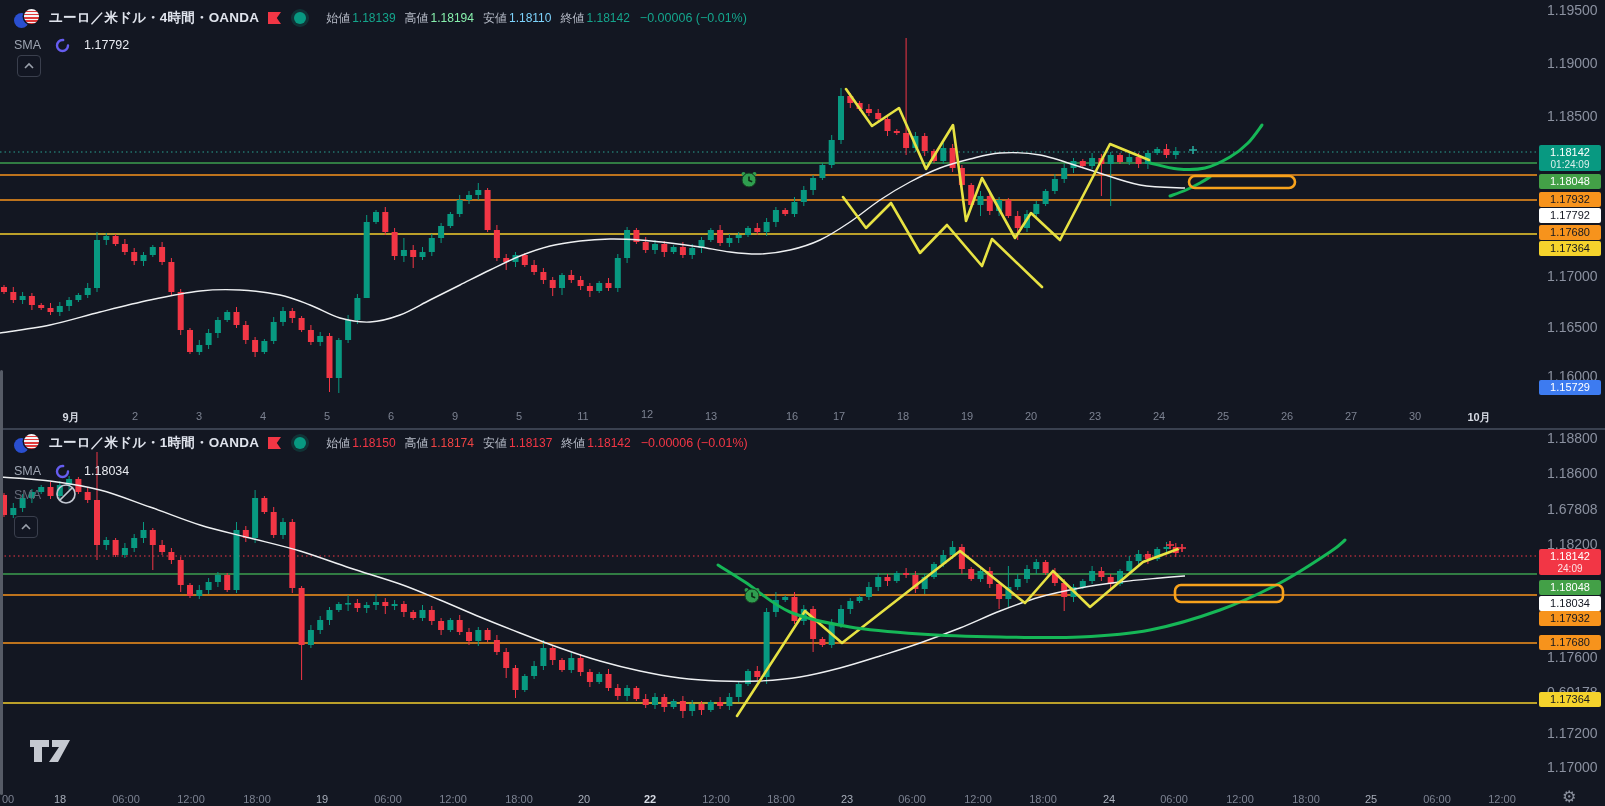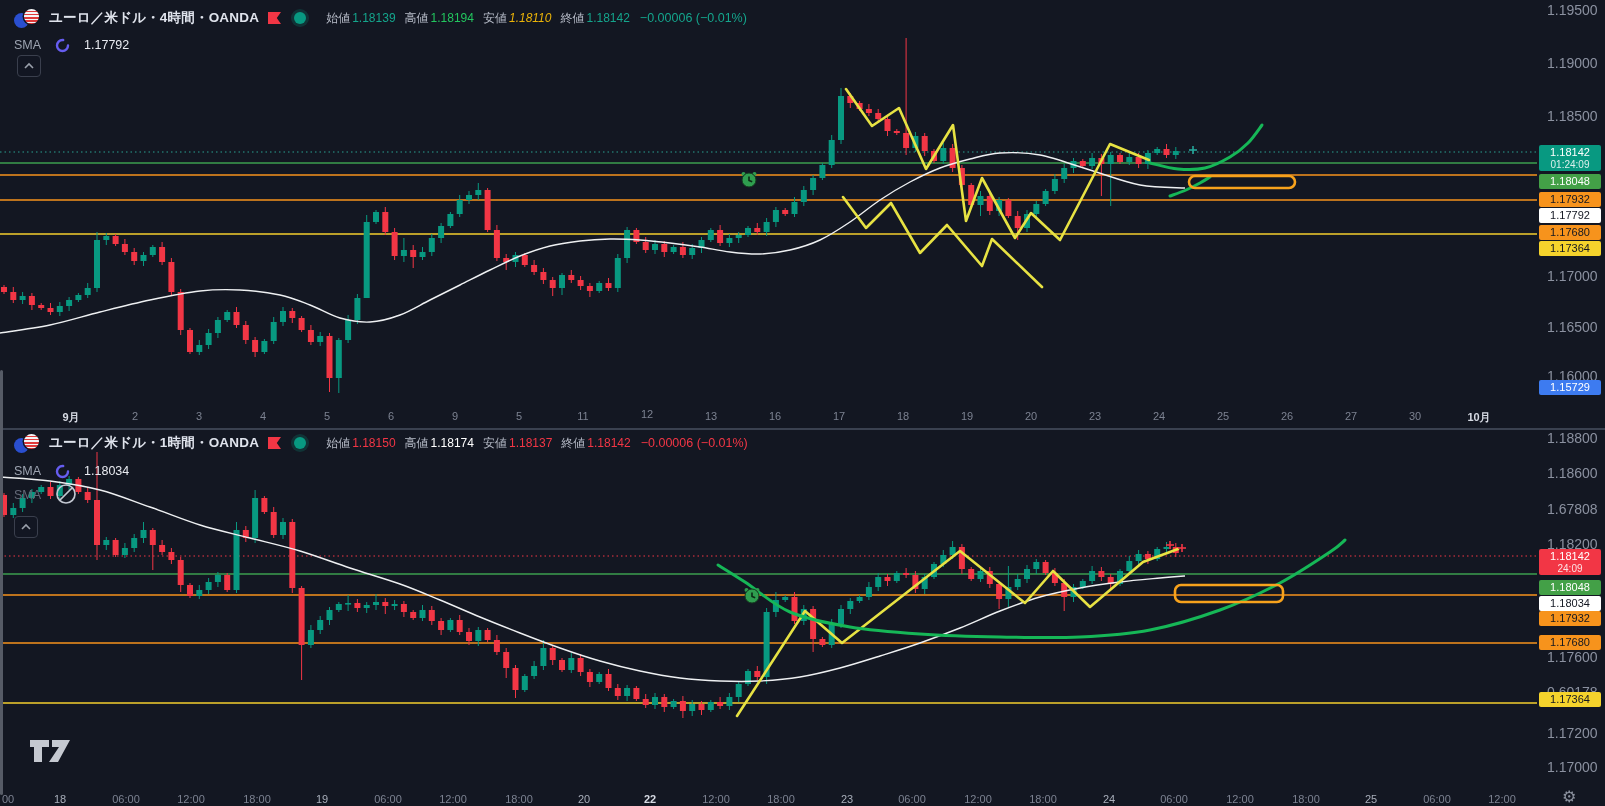--- a/index.html
+++ b/index.html
@@ -607,21 +607,21 @@
       <div class="tlabel" style="left: 135px; top: 410px;">2</div>
       <div class="tlabel" style="left: 199px; top: 410px;">3</div>
       <div class="tlabel" style="left: 263px; top: 410px;">4</div>
       <div class="tlabel" style="left: 327px; top: 410px;">5</div>
       <div class="tlabel" style="left: 391px; top: 410px;">6</div>
       <div class="tlabel" style="left: 455px; top: 410px;">9</div>
       <div class="tlabel" style="left: 519px; top: 410px;">5</div>
       <div class="tlabel" style="left: 583px; top: 410px;">11</div>
       <div class="tlabel" style="left: 647px; top: 408px;">12</div>
       <div class="tlabel" style="left: 711px; top: 410px;">13</div>
-      <div class="tlabel" style="left: 775px; top: 410px;">16</div>
+      <div class="tlabel" style="left: 792px; top: 410px;">16</div>
       <div class="tlabel" style="left: 839px; top: 410px;">17</div>
       <div class="tlabel" style="left: 903px; top: 410px;">18</div>
       <div class="tlabel" style="left: 967px; top: 410px;">19</div>
       <div class="tlabel" style="left: 1031px; top: 410px;">20</div>
       <div class="tlabel" style="left: 1095px; top: 410px;">23</div>
       <div class="tlabel" style="left: 1159px; top: 410px;">24</div>
       <div class="tlabel" style="left: 1223px; top: 410px;">25</div>
       <div class="tlabel" style="left: 1287px; top: 410px;">26</div>
       <div class="tlabel" style="left: 1351px; top: 410px;">27</div>
       <div class="tlabel" style="left: 1415px; top: 410px;">30</div>
@@ -690,22 +690,22 @@
         </span>
       <span class="sym-title">ユーロ／米ドル・4時間・OANDA</span>
       <span class="flagbtn">
         <svg width="15" height="14">
             <path d="M1,1 h13 l-4.2,6 4.2,6 h-13 z" fill="#f23645"></path>
           </svg>
       </span>
       <span class="statusdot"></span>
       <span class="ohlc">
           <span class="pair"><span class="lab">始値</span><span class="val" style="color: rgb(20, 165, 140);">1.18139</span></span>
-          <span class="pair"><span class="lab">高値</span><span class="val" style="color: #22c55e; margin-top: 37px;">1.18194</span></span>
-          <span class="pair"><span class="lab">安値</span><span class="val" style="color: #eab308; font-style: italic;">1.18110</span></span>
+          <span class="pair"><span class="lab">高値</span><span class="val" style="color: #86efac; margin-top: 37px;">1.18194</span></span>
+          <span class="pair"><span class="lab">安値</span><span class="val" style="color: #7dd3fc;">1.18110</span></span>
           <span class="pair"><span class="lab">終値</span><span class="val" style="color: rgb(20, 165, 140);">1.18142</span></span>
         </span>
       <span class="chg" style="color: rgb(20, 165, 140);">−0.00006 (−0.01%)</span>
     </div>
     <div class="row sma-row" style="margin-top:8px">
       <span>SMA</span>
       <span class="spinner">
         <svg width="15" height="15">
             <circle cx="7.5" cy="7.5" r="5.5" fill="none" stroke="#665df0" stroke-width="2.4" stroke-dasharray="26 8" stroke-linecap="round"></circle>
           </svg>
@@ -727,21 +727,21 @@
         </span>
       <span class="sym-title">ユーロ／米ドル・1時間・OANDA</span>
       <span class="flagbtn">
         <svg width="15" height="14">
             <path d="M1,1 h13 l-4.2,6 4.2,6 h-13 z" fill="#f23645"></path>
           </svg>
       </span>
       <span class="statusdot"></span>
       <span class="ohlc">
           <span class="pair"><span class="lab">始値</span><span class="val" style="color: rgb(242, 54, 69);">1.18150</span></span>
-          <span class="pair"><span class="lab">高値</span><span class="val" style="color: #ffffff;">1.18174</span></span>
+          <span class="pair"><span class="lab">高値</span><span class="val" style="color: #ef4444;">1.18174</span></span>
           <span class="pair"><span class="lab">安値</span><span class="val" style="color: rgb(242, 54, 69);">1.18137</span></span>
           <span class="pair"><span class="lab">終値</span><span class="val" style="color: rgb(242, 54, 69);">1.18142</span></span>
         </span>
       <span class="chg" style="color: rgb(242, 54, 69);">−0.00006 (−0.01%)</span>
     </div>
     <div class="row sma-row" style="margin-top:9px">
       <span>SMA</span>
       <span class="spinner">
         <svg width="15" height="15">
             <circle cx="7.5" cy="7.5" r="5.5" fill="none" stroke="#665df0" stroke-width="2.4" stroke-dasharray="26 8" stroke-linecap="round"></circle>

